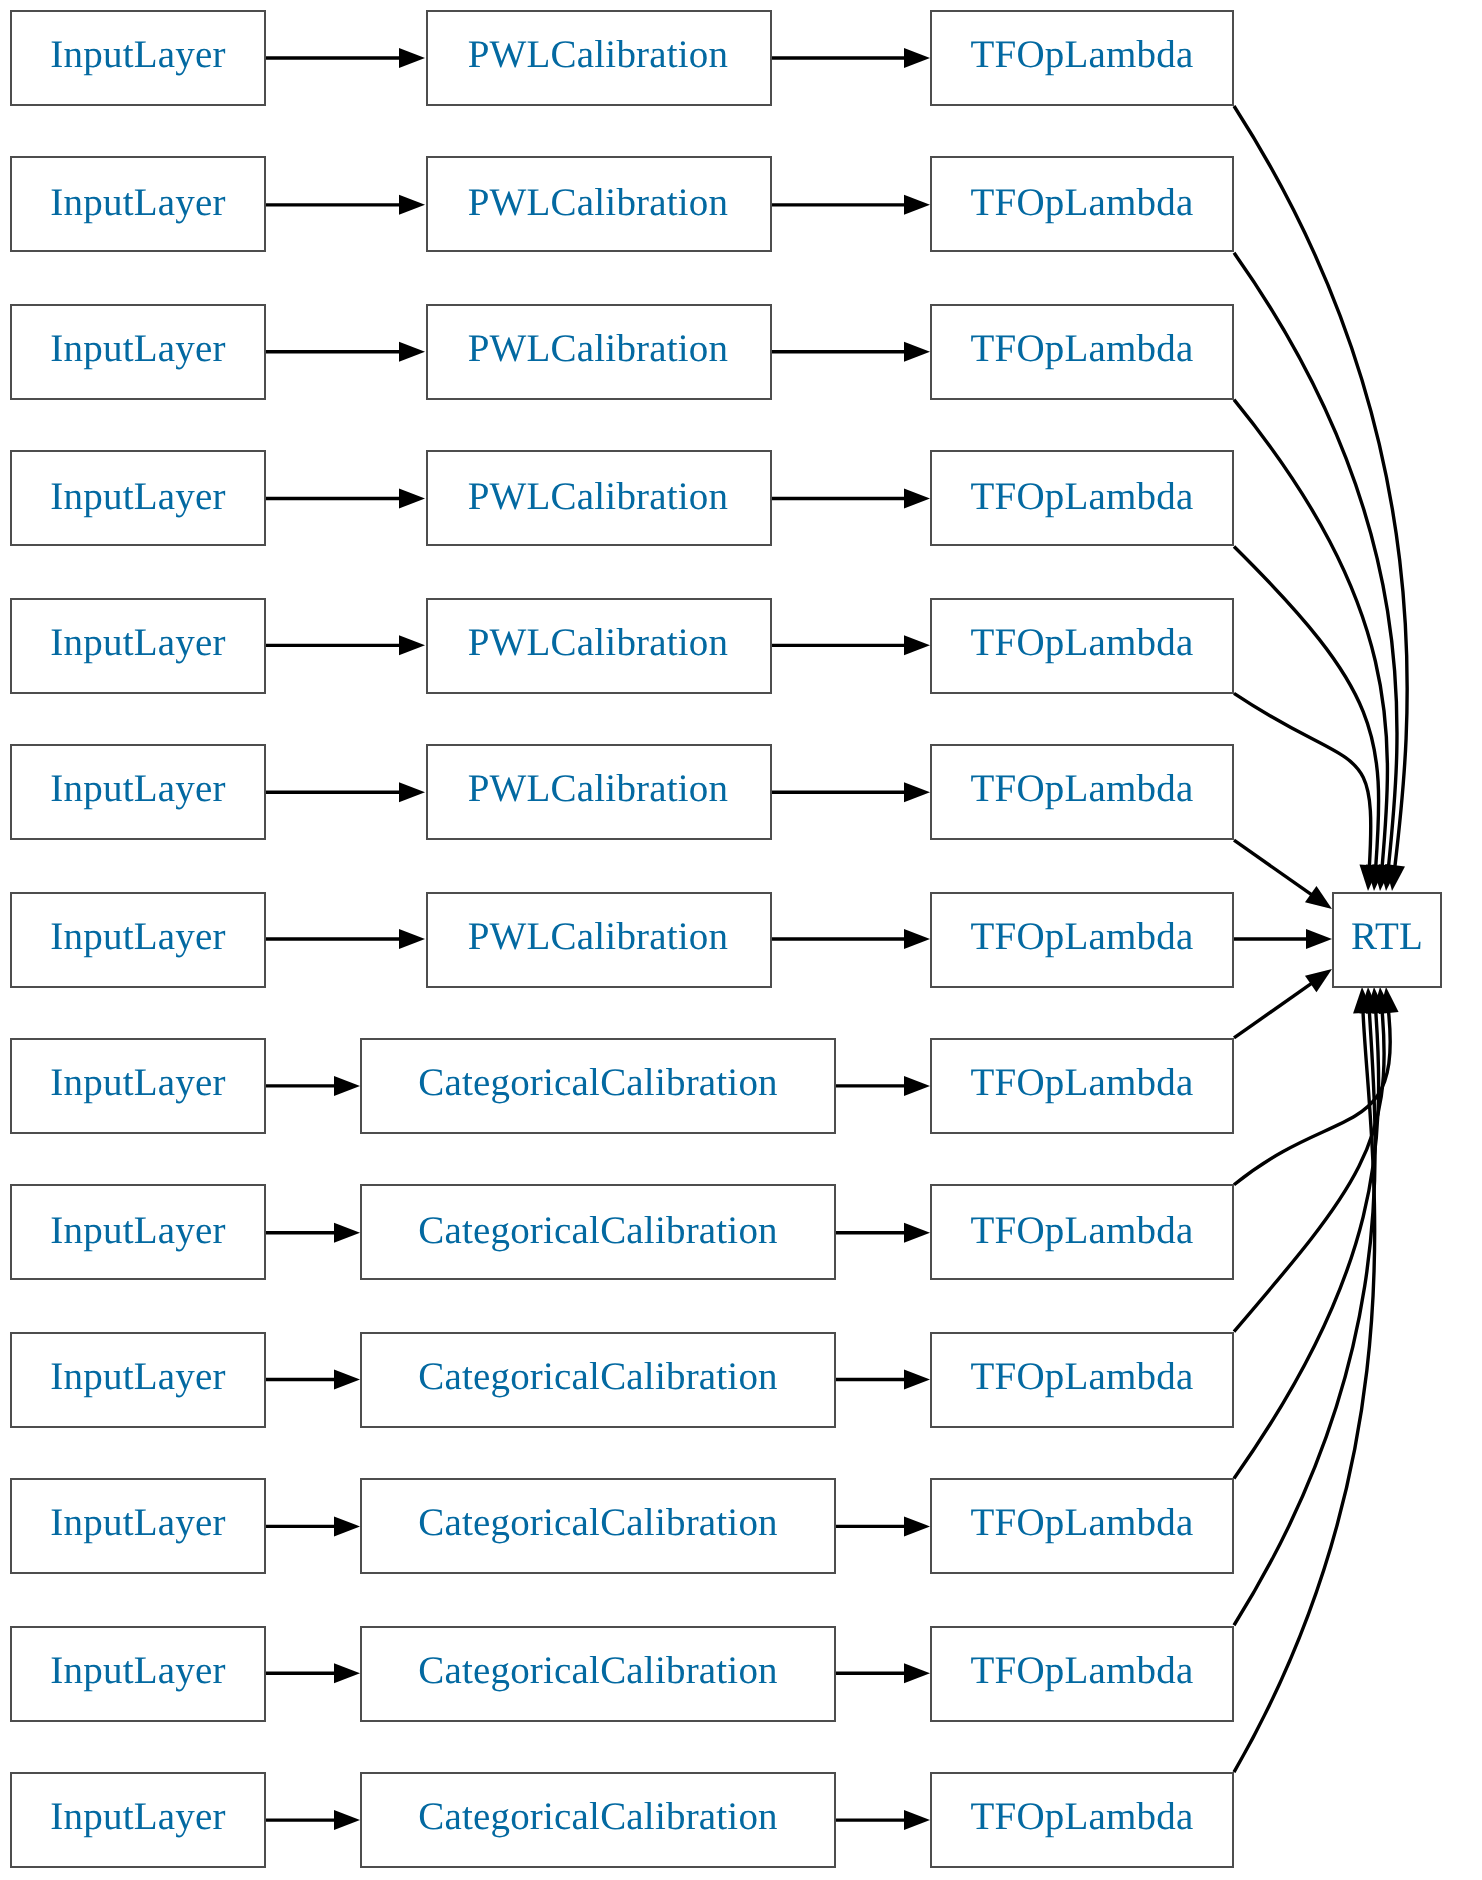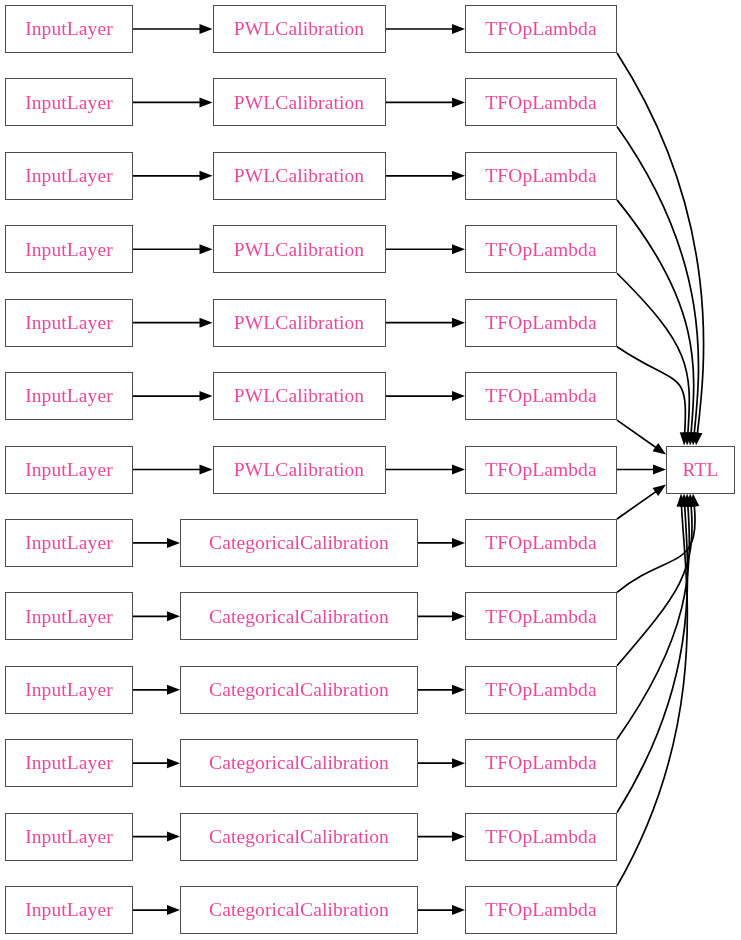--- a/index.html
+++ b/index.html
@@ -26,21 +26,21 @@
     pointer-events: none;
   }
   .node {
     position: absolute;
     box-sizing: border-box;
     border: 1.6px solid #4d4d4d;
     background: #ffffff;
     display: flex;
     align-items: center;
     justify-content: center;
-    color: #ec4899;
+    color: #0369a1;
     font-size: 19.5px;
     line-height: 1;
     white-space: nowrap;
     letter-spacing: 0.1px;
   }
   .node-label {
     display: block;
     transform: translateY(-0.5px);
   }
 </style>
@@ -121,21 +121,21 @@
       <polygon points="693,493.52 699.3002824445367,505.9420143744508 689.3524680584261,506.96230302943655" fill="#000000"></polygon>
       <path d="M617,665.78 C679,593.4308 696.8,571.52 691.0422008426594,505.4746567246224" fill="none" stroke="#000000" stroke-width="1.7"></path>
       <polygon points="690,493.52 696.1101578814737,506.03662776723286 686.1479439442883,506.905128469449" fill="#000000"></polygon>
       <path d="M617,739.2 C690,636.0144 692.6,571.52 687.8593266070761,505.48919202713245" fill="none" stroke="#000000" stroke-width="1.7"></path>
       <polygon points="687,493.52 692.9181005023044,506.1285719431117 682.9437738130274,506.84467744900854" fill="#000000"></polygon>
       <path d="M617,812.62 C701,678.598 688.4,571.52 684.6758486163137,505.500952743744" fill="none" stroke="#000000" stroke-width="1.7"></path>
       <polygon points="684,493.52 689.7242329775665,506.21776188225857 679.7401056911133,506.78096906252" fill="#000000"></polygon>
       <path d="M617,886.04 C712,721.1816 684.2,571.52 681.491893912229,505.5099141105811" fill="none" stroke="#000000" stroke-width="1.7"></path>
       <polygon points="681,493.52 686.5286826176568,506.3041178230341 676.537087525506,506.7140294165583" fill="#000000"></polygon>
     </svg>
-<div class="node" style="left: 666px; top: 445.52px; width: 69px; height: 48px;">
+<div class="node" style="left: 666px; top: 445.52px; width: 55px; height: 48px;">
       <span class="node-label">RTL</span>
     </div>
     <div class="node" style="left: 5px; top: 5px; width: 128px; height: 48px;">
       <span class="node-label">InputLayer</span>
     </div>
     <div class="node" style="left: 212.5px; top: 5px; width: 173px; height: 48px;">
       <span class="node-label">PWLCalibration</span>
     </div>
     <div class="node" style="left: 465px; top: 5px; width: 152px; height: 48px;">
       <span class="node-label">TFOpLambda</span>

